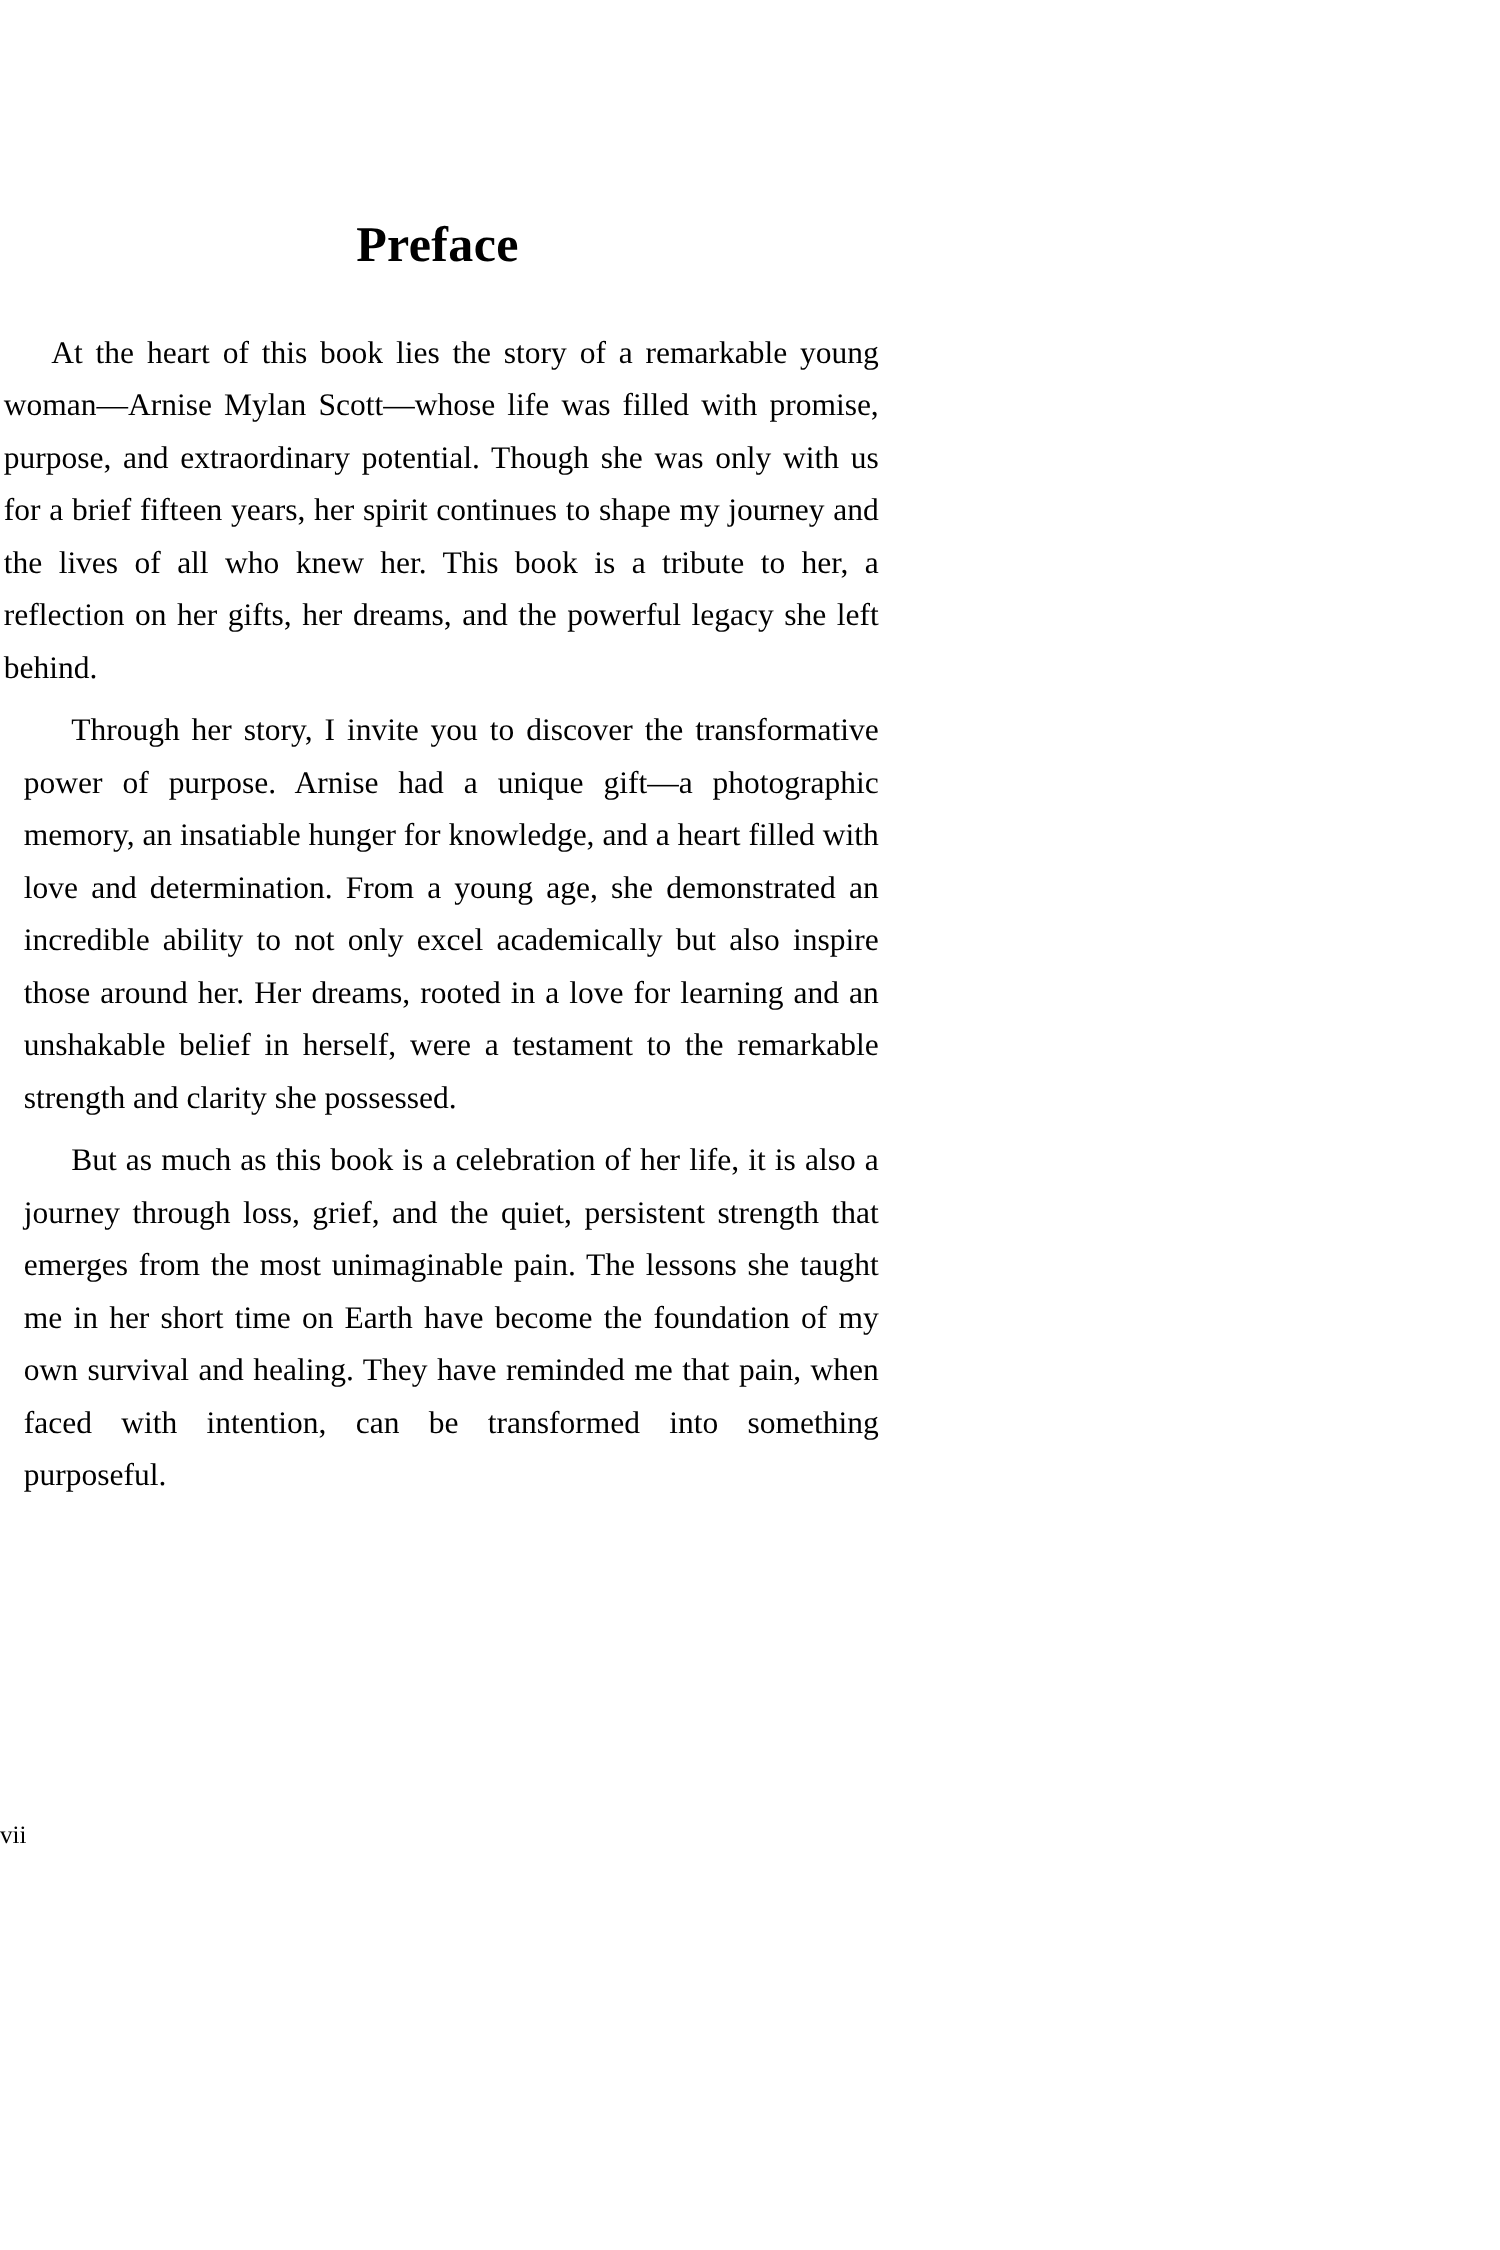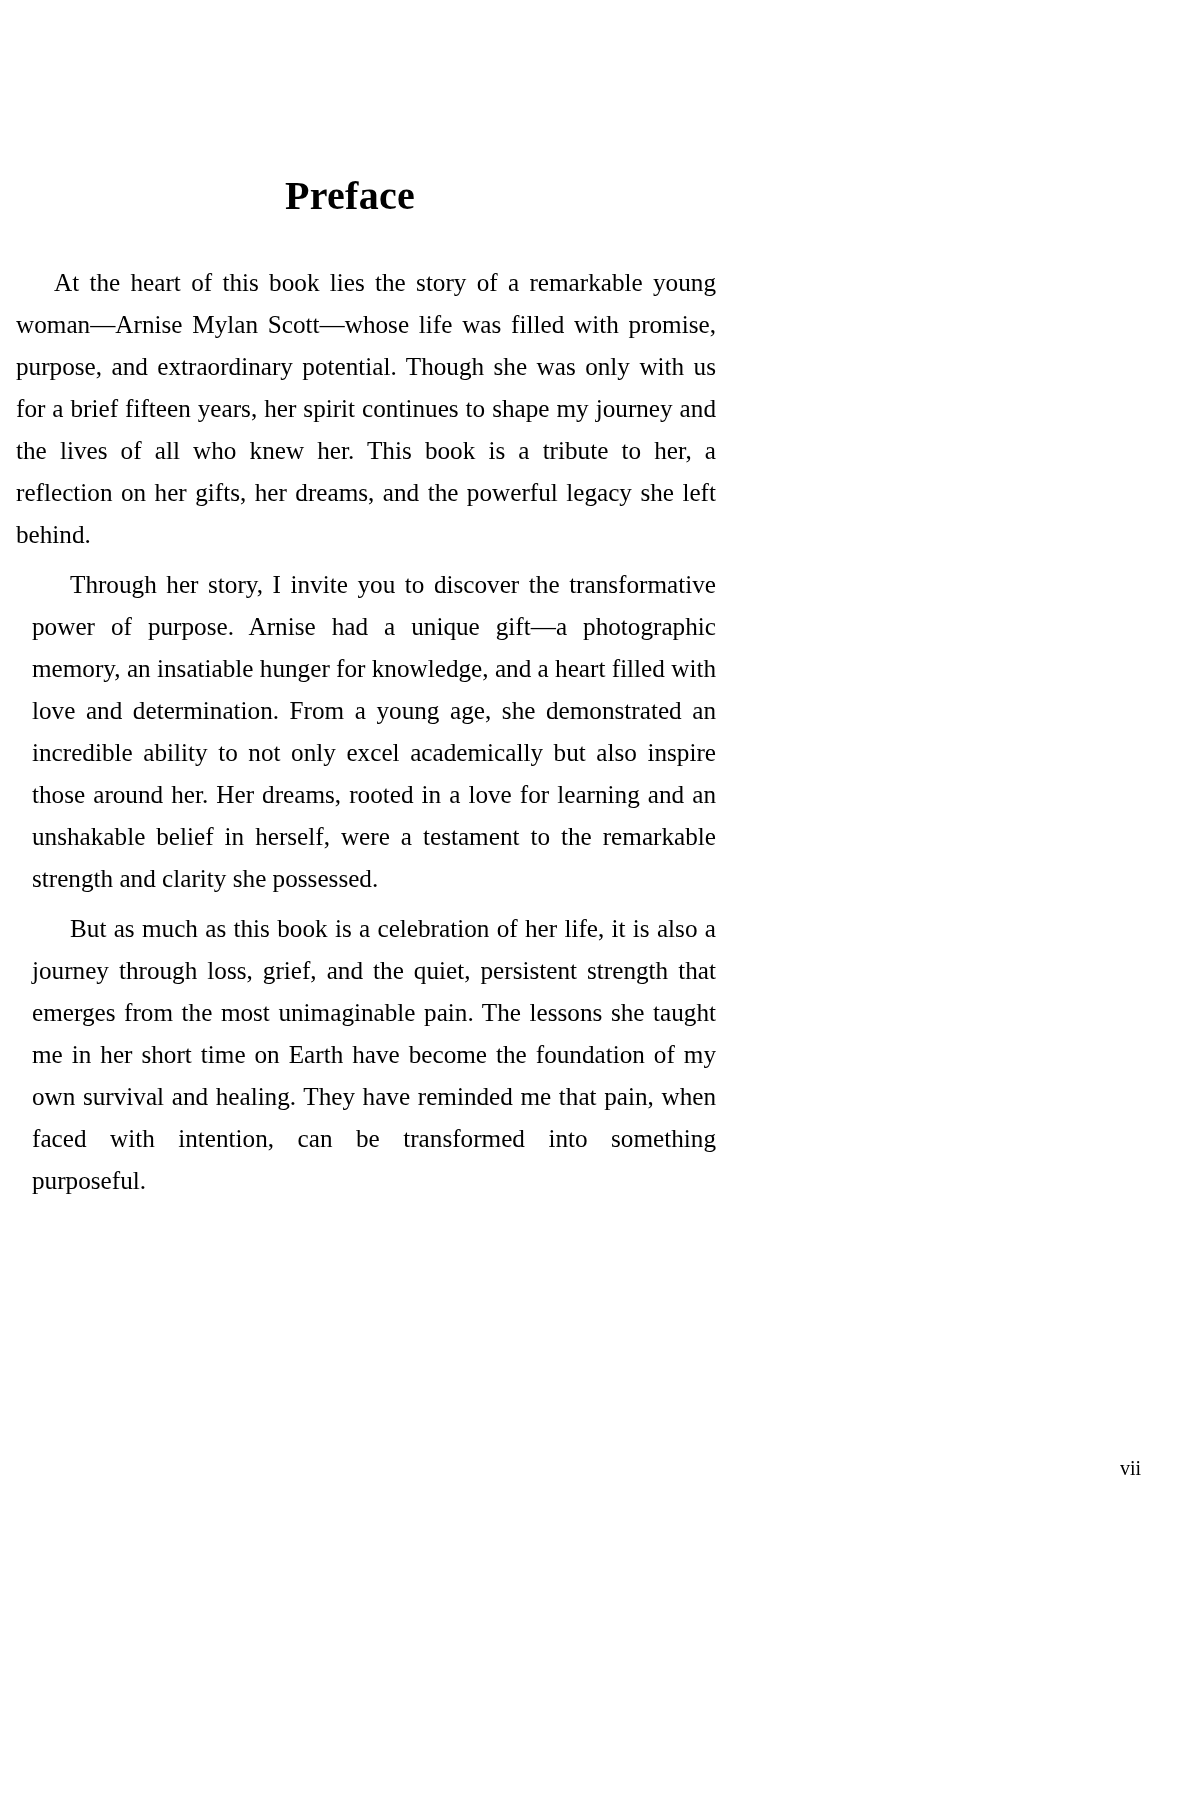--- a/index.html
+++ b/index.html
@@ -30,21 +30,21 @@
     padding: 0;
     position: absolute;
     left: 0;
     top: 172px;
     width: 700px;
     letter-spacing: 0.3px;
     line-height: 48px;
   }
   .body-text {
     position: absolute;
-    left: 16px;
+    left: 3px;
     top: 262px;
     width: 700px;
   }
   .body-text p {
     margin: 0 0 0 0;
     font-size: 25.2px;
     line-height: 42px;
     text-align: justify;
     text-justify: inter-word;
     text-indent: 38px;
@@ -54,21 +54,21 @@
   }
   .body-text p + p {
     margin-top: 8px;
     padding-left: 16px;
   }
   .folio {
     position: absolute;
     left: 0;
     top: 1455px;
     width: 1141px;
-    text-align: right;
+    text-align: left;
     font-size: 20px;
     line-height: 26px;
     font-variant: normal;
   }
 </style>
 </head>
 <body>
 
 <div class="page">
 

